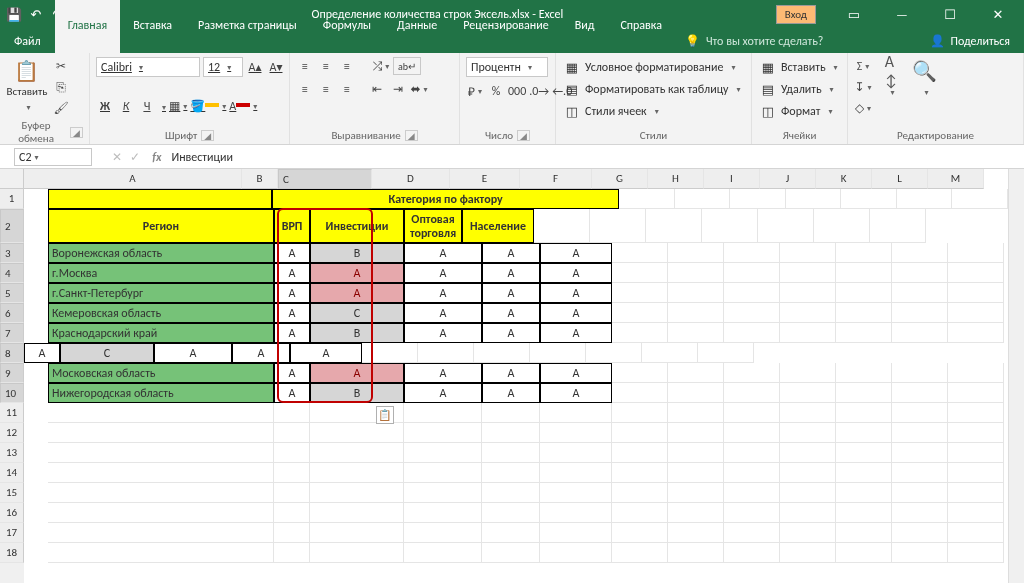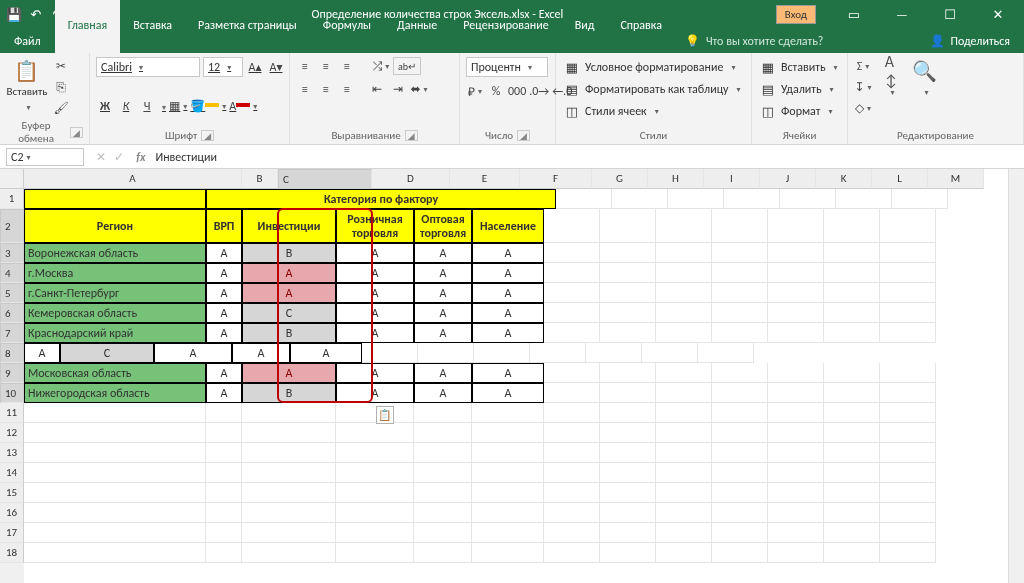--- a/index.html
+++ b/index.html
@@ -30,40 +30,40 @@
   .smbtn { min-width:18px; height:18px; display:flex; align-items:center; justify-content:center; font-size:12px; color:#444; }
   .sel { height:20px; border:1px solid #c8c8c8; background:#fff; display:flex; align-items:center; padding:0 4px; font-size:12px; gap:4px;}
   .caret::after { content:"▾"; font-size:8px; color:#666; margin-left:3px;}
   .bold{font-weight:bold;} .ital{font-style:italic;} .und{text-decoration:underline;}
   .colorsw { width:14px; height:4px; background:#c00; display:inline-block; margin-top:-2px;}
   .colorsw.y{ background:#ffc000;}
   .menuitm { display:flex; align-items:center; font-size:12px; gap:5px; height:20px; padding:0 2px;}
   .menuitm .ic{ width:16px; font-size:13px; text-align:center;}
 
   .fbar { height:24px; background:#fff; border-bottom:1px solid #d4d4d4; display:flex; align-items:center;}
-  .namebox { width:78px; border:1px solid #c8c8c8; margin:0 6px; padding:1px 4px; display:flex; align-items:center; font-size:12px;}
+  .namebox { width:78px; border:1px solid #c8c8c8; margin:0 14px; padding:1px 4px; display:flex; align-items:center; font-size:12px;}
   .fx-ctl{ display:flex; gap:8px; color:#bdbdbd; font-size:12px; margin:0 6px;}
   .fx{ font-style:italic; font-weight:bold; color:#888; margin:0 6px;}
   .fcontent{ flex:1; padding:0 4px; font-size:12px;}
 
   .gridwrap { position:relative; height:414px; display:flex;}
   .rowhdrs { width:24px; background:#f0f0f0;}
   .corner { height:20px; background:#f0f0f0; border-right:1px solid #ccc; border-bottom:1px solid #ccc;}
   .rh { height:20px; border-right:1px solid #ccc; border-bottom:1px solid #e5e5e5; font-size:11px; text-align:center; line-height:19px; color:#333; background:#eee;}
   .rh.tall{height:34px; line-height:33px;}
   .rh.sel{ background:#d6d6d6;}
   .colsarea{ flex:1; overflow:hidden;}
   .colhdrs{ height:20px; display:flex;}
   .ch{ border-right:1px solid #e5e5e5; border-bottom:1px solid #ccc; background:#eee; font-size:11px; text-align:center; line-height:19px; color:#333;}
   .ch.sel{ background:#d6d6d6;}
   .sheet{ position:relative;}
   .srow{ display:flex; height:20px;}
   .srow.tall{height:34px;}
   .cell{ border-right:1px solid #e5e5e5; border-bottom:1px solid #e5e5e5; font-size:12px; padding:0 3px; display:flex; align-items:center;}
-  .wA{width:182px;} .wB{width:36px;} .wC{width:94px;} .wD{width:78px;} .wE{width:58px;} .wF{width:72px;}
+  .wA{width:226px;margin-left:24px;} .wB{width:36px;} .wC{width:94px;} .wD{width:78px;} .wE{width:58px;} .wF{width:72px;}
   .wN{width:56px;}
   .hdrY{ background:#ffff00; font-weight:bold; border:1px solid #000 !important; border-top:1px solid #000;}
   .tc{text-align:center; justify-content:center;}
   .greenC{ background:#76c278; border:1px solid #000 !important;}
   .b1{ border:1px solid #000 !important;}
   .grayC{ background:#d6d6d6;}
   .pinkC{ background:#e6a8ac;}
   .darkred{color:#8b0000;}
   .selbox{ position:absolute; border:2px solid #c00000; border-radius:6px; pointer-events:none;}
   .pasteico{ position:absolute; width:18px; height:18px; border:1px solid #b0b0b0; background:#fff; font-size:11px; display:flex; align-items:center; justify-content:center;}
@@ -326,21 +326,20 @@
           <div class="cell wN"></div>
           <div class="cell wN"></div>
           <div class="cell wN"></div>
           <div class="cell wN"></div>
           <div class="cell wN"></div>
         </div>
         <div class="srow tall">
           <div class="cell wA hdrY tc">Регион</div>
           <div class="cell wB hdrY tc" style="line-height: 14px; white-space: normal;">ВРП</div>
           <div class="cell wC hdrY tc" style="line-height: 14px; white-space: normal;">Инвестиции</div>
-          <div class="cell wD hdrY tc" style="line-height: 14px; white-space: normal;">Розничная торговля</div>
           <div class="cell wE hdrY tc" style="line-height: 14px; white-space: normal;">Оптовая торговля</div>
           <div class="cell wF hdrY tc" style="line-height: 14px; white-space: normal;">Население</div>
           <div class="cell wN"></div>
           <div class="cell wN"></div>
           <div class="cell wN"></div>
           <div class="cell wN"></div>
           <div class="cell wN"></div>
           <div class="cell wN"></div>
           <div class="cell wN"></div>
         </div>

